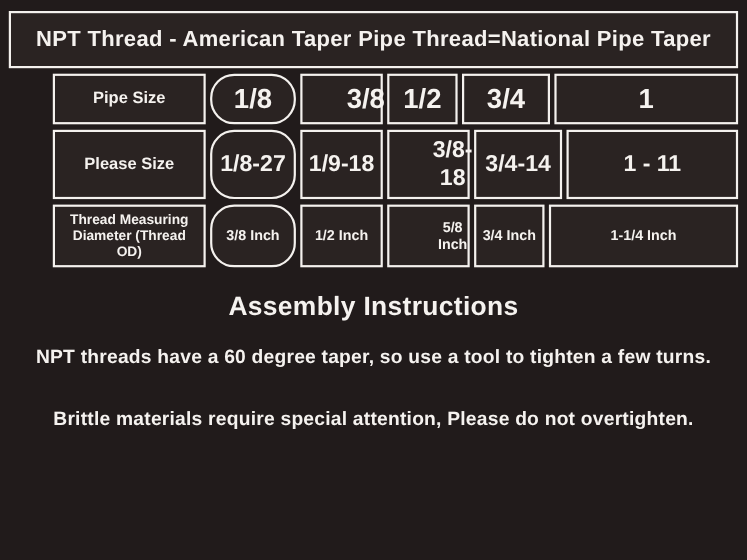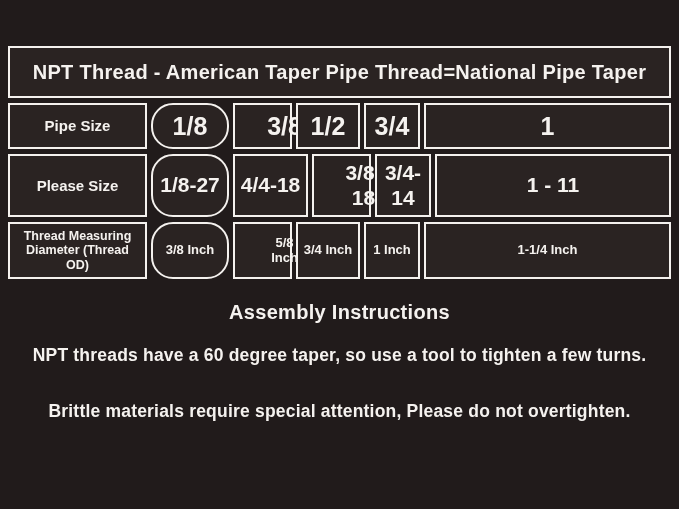--- a/index.html
+++ b/index.html
@@ -23,21 +23,20 @@
   }
   .title-box {
     box-sizing: border-box;
     height: 52px;
     border: 2px solid #f4f1ee;
     background: #2a2322;
     display: flex;
     align-items: center;
     justify-content: center;
     margin-bottom: 5px;
-    margin-top: 36px;
   }
   .title-box span {
     font-size: 20px;
     font-weight: 700;
     letter-spacing: 0.3px;
     white-space: nowrap;
   }
   .trow {
     display: flex;
     gap: 4px;
@@ -47,41 +46,41 @@
     box-sizing: border-box;
     border: 2px solid #f4f1ee;
     background: #2a2322;
     display: flex;
     align-items: center;
     justify-content: center;
     text-align: center;
     font-weight: 700;
     line-height: 1.15;
   }
-  .c0 { width: 139px; }
+  .c0 { width: 139px; margin-left: 40px; }
   .c1 { width: 78px; border-radius: 22px; }
   .c2 { width: 75px; }
-  .c3 { width: 59px; padding-left: 44px; }
+  .c3 { width: 75px; padding-left: 44px; }
   .c4 { width: 64px; }
-  .c5 { width: 56px; }
+  .c5 { width: 80px; }
   .c6 { flex: 1; }
   .r1 .cell { height: 46px; }
   .r2 .cell { height: 63px; }
   .r3 .cell { height: 57px; }
   .r1 .label, .r2 .label { font-size: 15px; }
   .r1 .val { font-size: 25px; }
   .r2 .val { font-size: 21px; }
   .r3 .label { font-size: 12.5px; padding: 0 4px; }
   .r3 .val { font-size: 13px; }
   .instructions {
     text-align: center;
   }
   .instructions h2 {
     margin: 22px 0 0 0;
-    font-size: 20px;
+    font-size: 24px;
     font-weight: 700;
     letter-spacing: 0.3px;
   }
   .instructions p {
     margin: 15px;
     font-size: 17.5px;
     font-weight: 700;
     letter-spacing: 0.2px;
     white-space: nowrap;
   }
@@ -102,32 +101,32 @@
     <div class="cell val c1">1/8</div>
     <div class="cell val c3">3/8</div>
     <div class="cell val c4">1/2</div>
     <div class="cell val c5">3/4</div>
     <div class="cell val c6">1</div>
   </div>
 
   <div class="trow r2">
     <div class="cell label c0">Please Size</div>
     <div class="cell val c1">1/8-27</div>
-    <div class="cell val c2">4/4-18</div>
+    <div class="cell val c2">1/9-18</div>
     <div class="cell val c3">3/8-18</div>
     <div class="cell val c5">3/4-14</div>
     <div class="cell val c6">1 - 11</div>
   </div>
 
   <div class="trow r3">
     <div class="cell label c0">Thread Measuring Diameter (Thread OD)</div>
     <div class="cell val c1">3/8 Inch</div>
+    <div class="cell val c2">1/2 Inch</div>
     <div class="cell val c3">5/8 Inch</div>
     <div class="cell val c4">3/4 Inch</div>
-    <div class="cell val c5">1 Inch</div>
     <div class="cell val c6">1-1/4 Inch</div>
   </div>
 
   <div class="instructions">
     <h2>Assembly Instructions</h2>
     <p class="line1">NPT threads have a 60 degree taper, so use a tool to tighten a few turns.</p>
     <p class="line2">Brittle materials require special attention, Please do not overtighten.</p>
   </div>
 
 </div>

